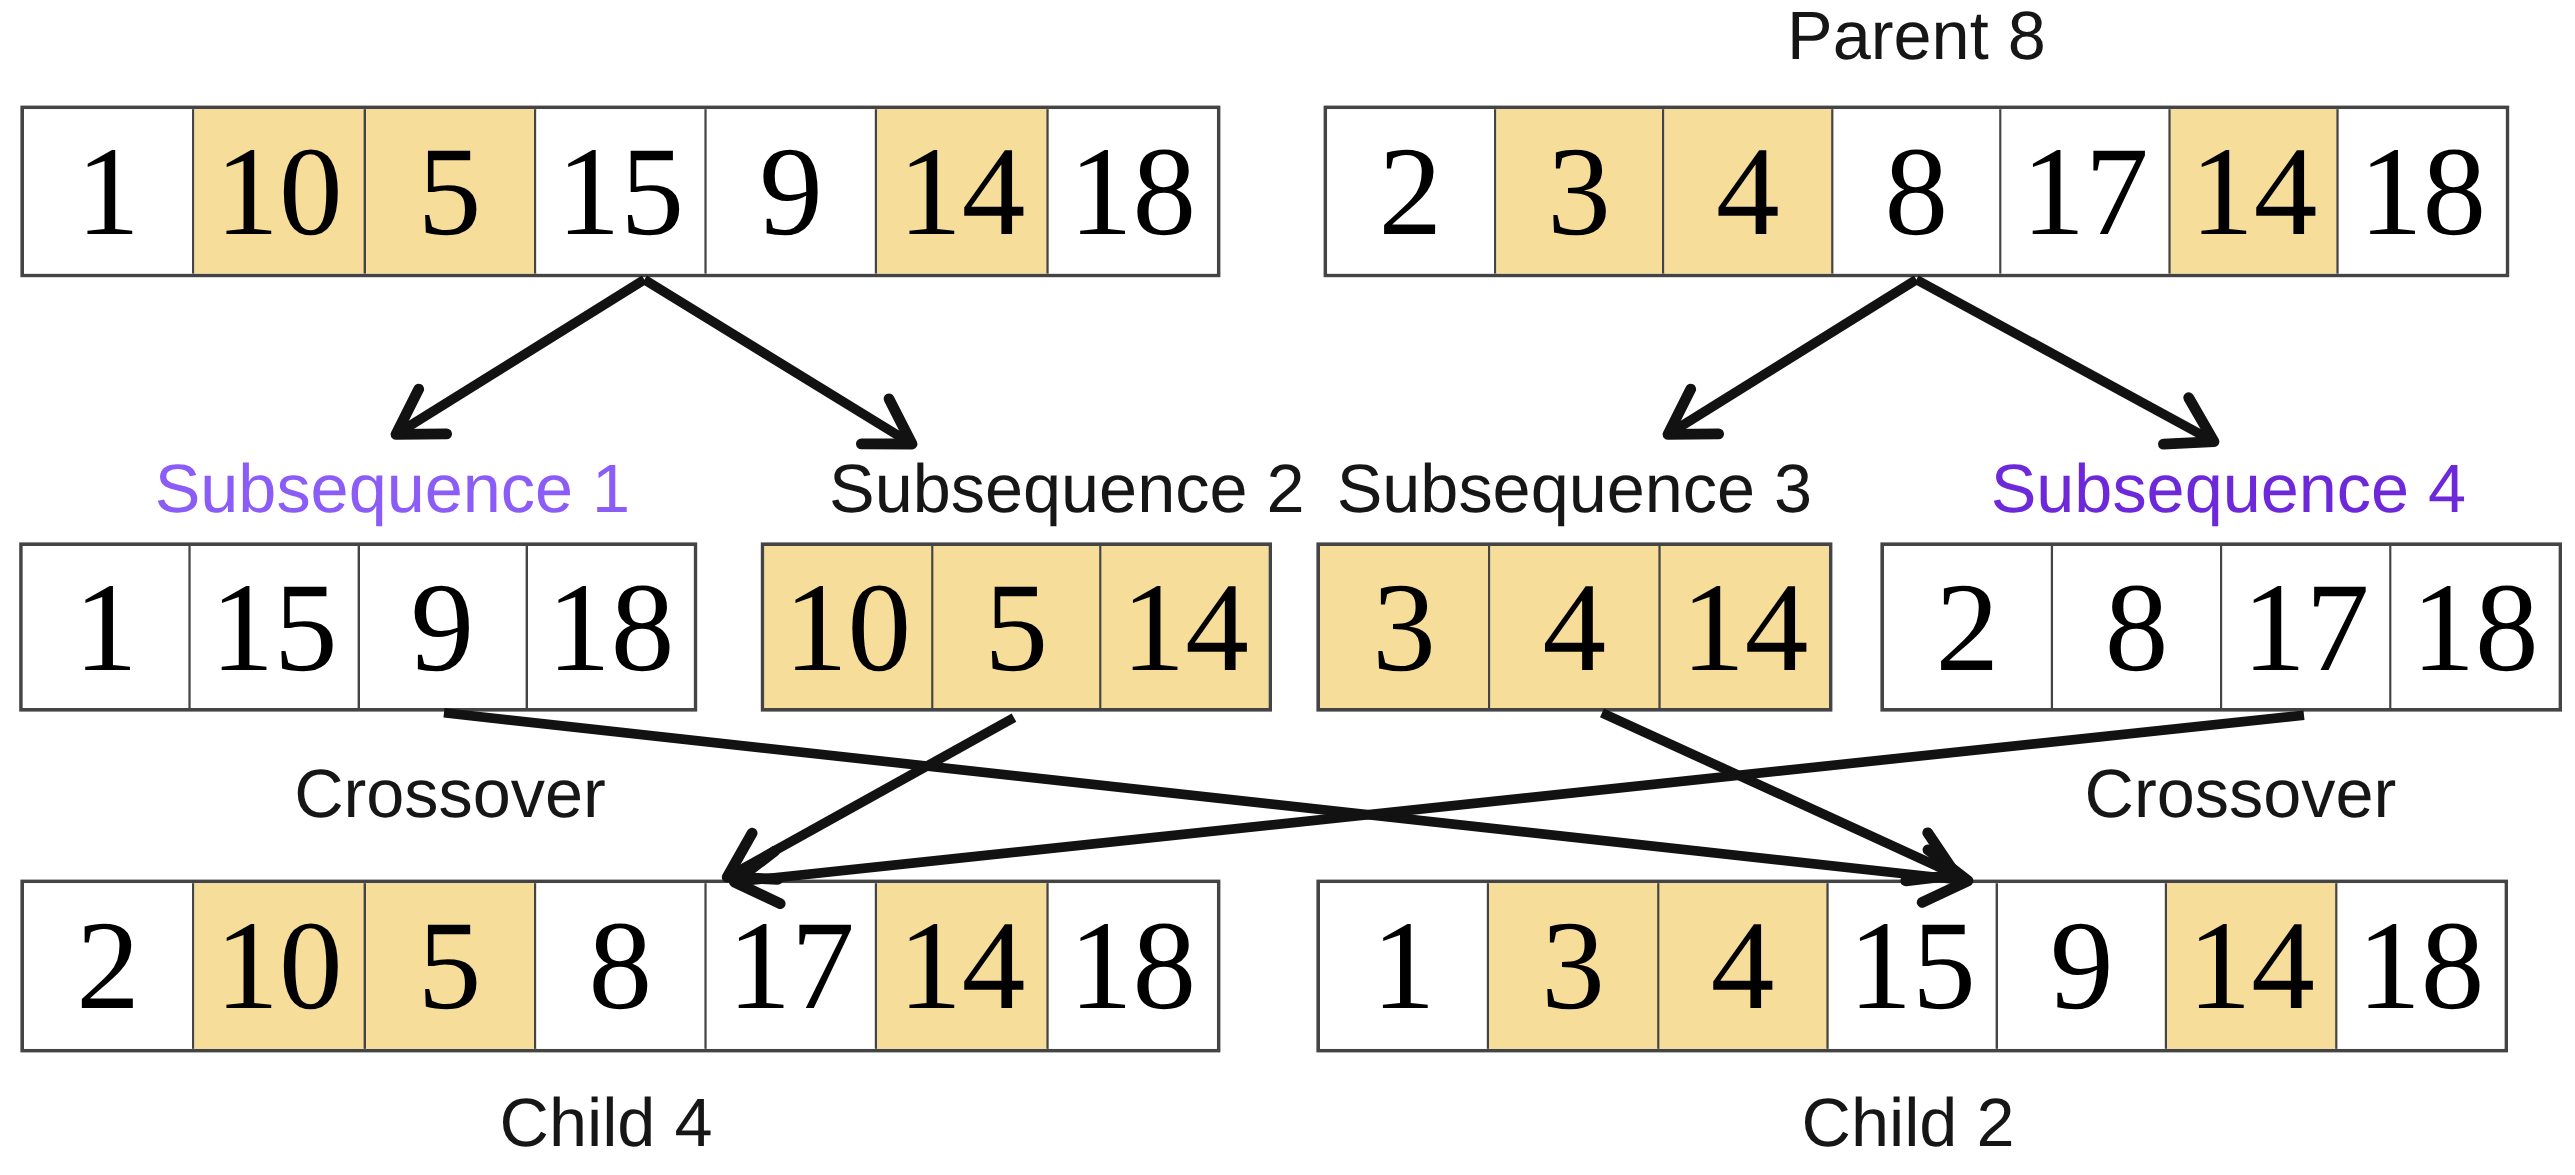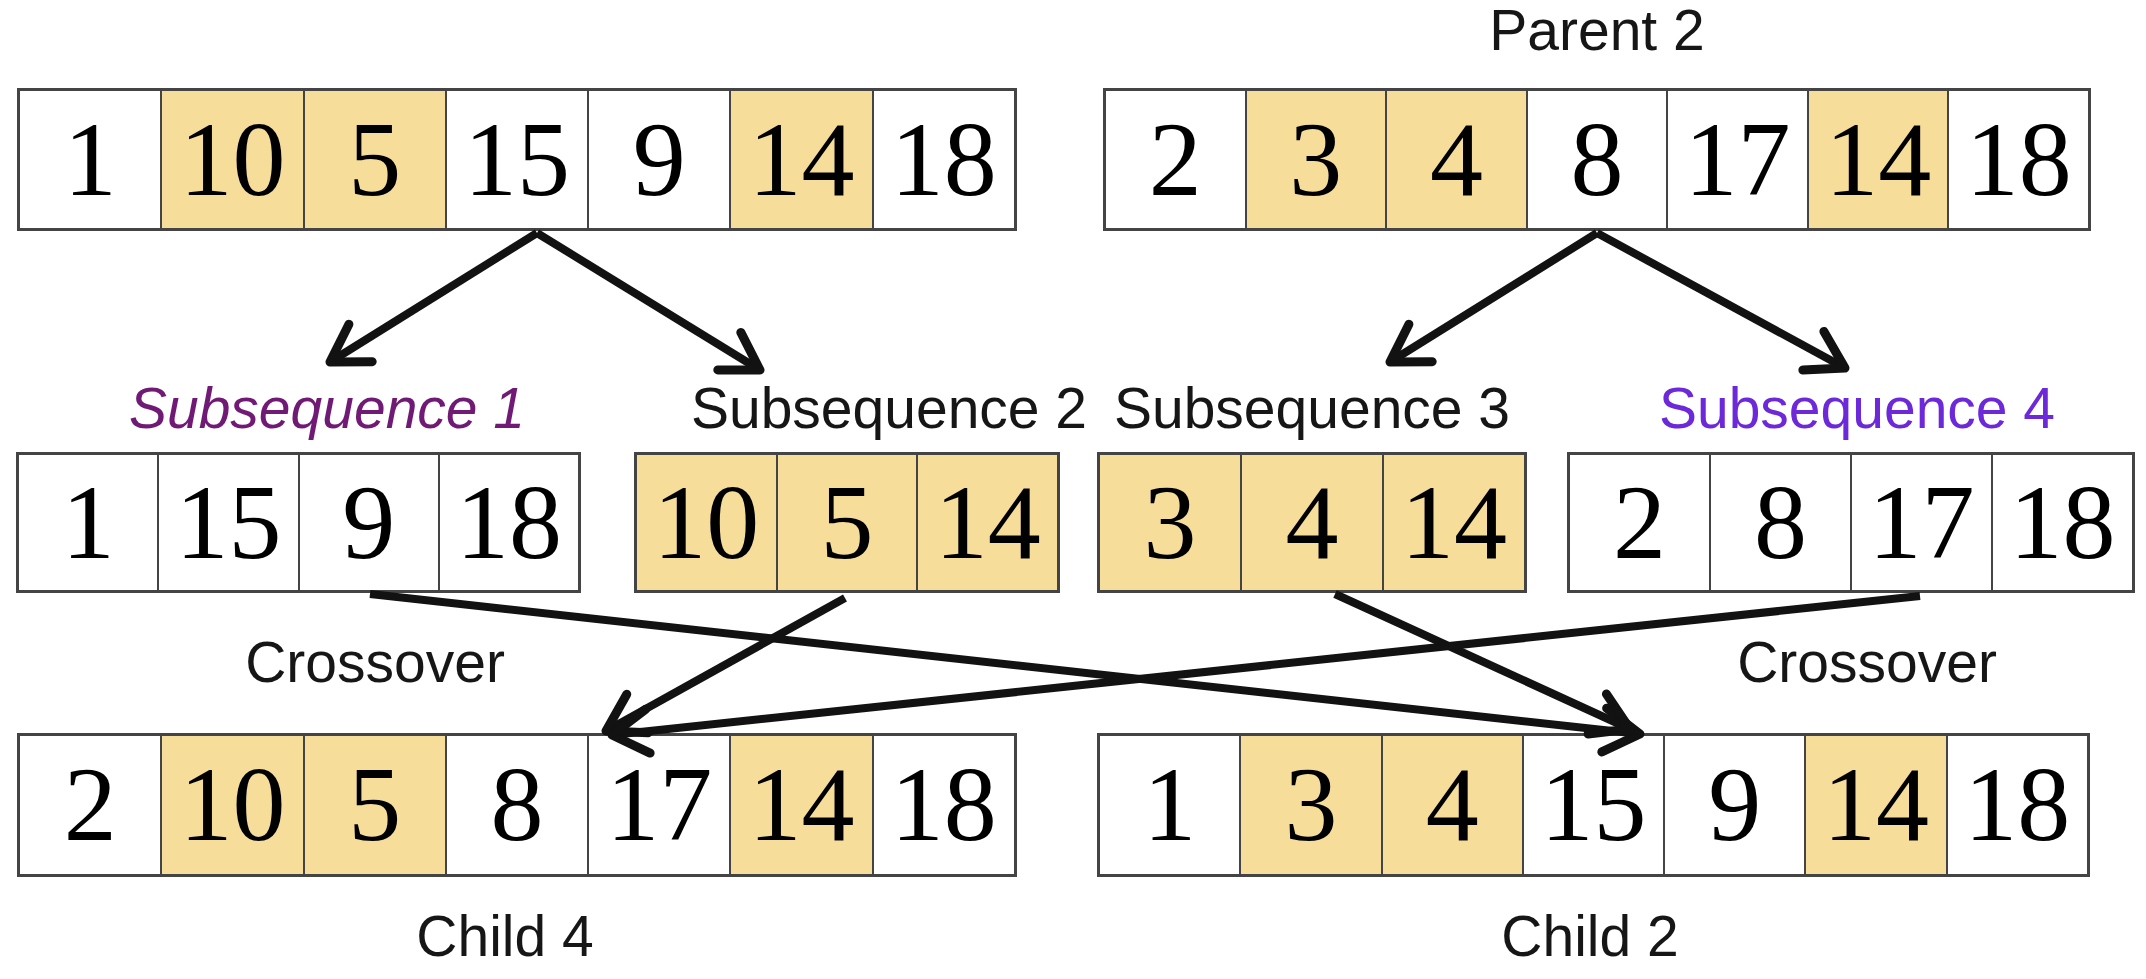--- a/index.html
+++ b/index.html
@@ -103,22 +103,22 @@
     </div>
     <div class="row" style="left: 1097px; top: 733px; width: 993px; height: 144px;">
       <div class="cell">1</div>
       <div class="cell hl">3</div>
       <div class="cell hl">4</div>
       <div class="cell">15</div>
       <div class="cell">9</div>
       <div class="cell hl">14</div>
       <div class="cell">18</div>
     </div>
-    <div class="lbl" style="left: 1597px; top: 2px; color: rgb(22, 22, 22);">Parent 2</div>
-    <div class="lbl" style="left: 327px; top: 380px; color: #701a75; font-style: italic;">Subsequence 1</div>
+    <div class="lbl" style="left: 1597px; top: 2px; color: rgb(22, 22, 22);">Parent 8</div>
+    <div class="lbl" style="left: 327px; top: 380px; color: #8b5cf6;">Subsequence 1</div>
     <div class="lbl" style="left: 889px; top: 380px; color: rgb(22, 22, 22);">Subsequence 2</div>
     <div class="lbl" style="left: 1312px; top: 380px; color: rgb(22, 22, 22);">Subsequence 3</div>
     <div class="lbl" style="left: 1857px; top: 380px; color: #6d28d9;">Subsequence 4</div>
     <div class="lbl" style="left: 375px; top: 634px; color: rgb(22, 22, 22);">Crossover</div>
     <div class="lbl" style="left: 1867px; top: 634px; color: rgb(22, 22, 22);">Crossover</div>
     <div class="lbl" style="left: 505px; top: 908px; color: rgb(22, 22, 22);">Child 4</div>
     <div class="lbl" style="left: 1590px; top: 908px; color: rgb(22, 22, 22);">Child 2</div>
     <svg id="arrows" xmlns="http://www.w3.org/2000/svg" width="2146" height="979" viewBox="0 0 2146 979">
     <defs>
       <marker id="arrowhead" markerUnits="userSpaceOnUse" markerWidth="64" markerHeight="64" refX="50" refY="32" orient="auto">

